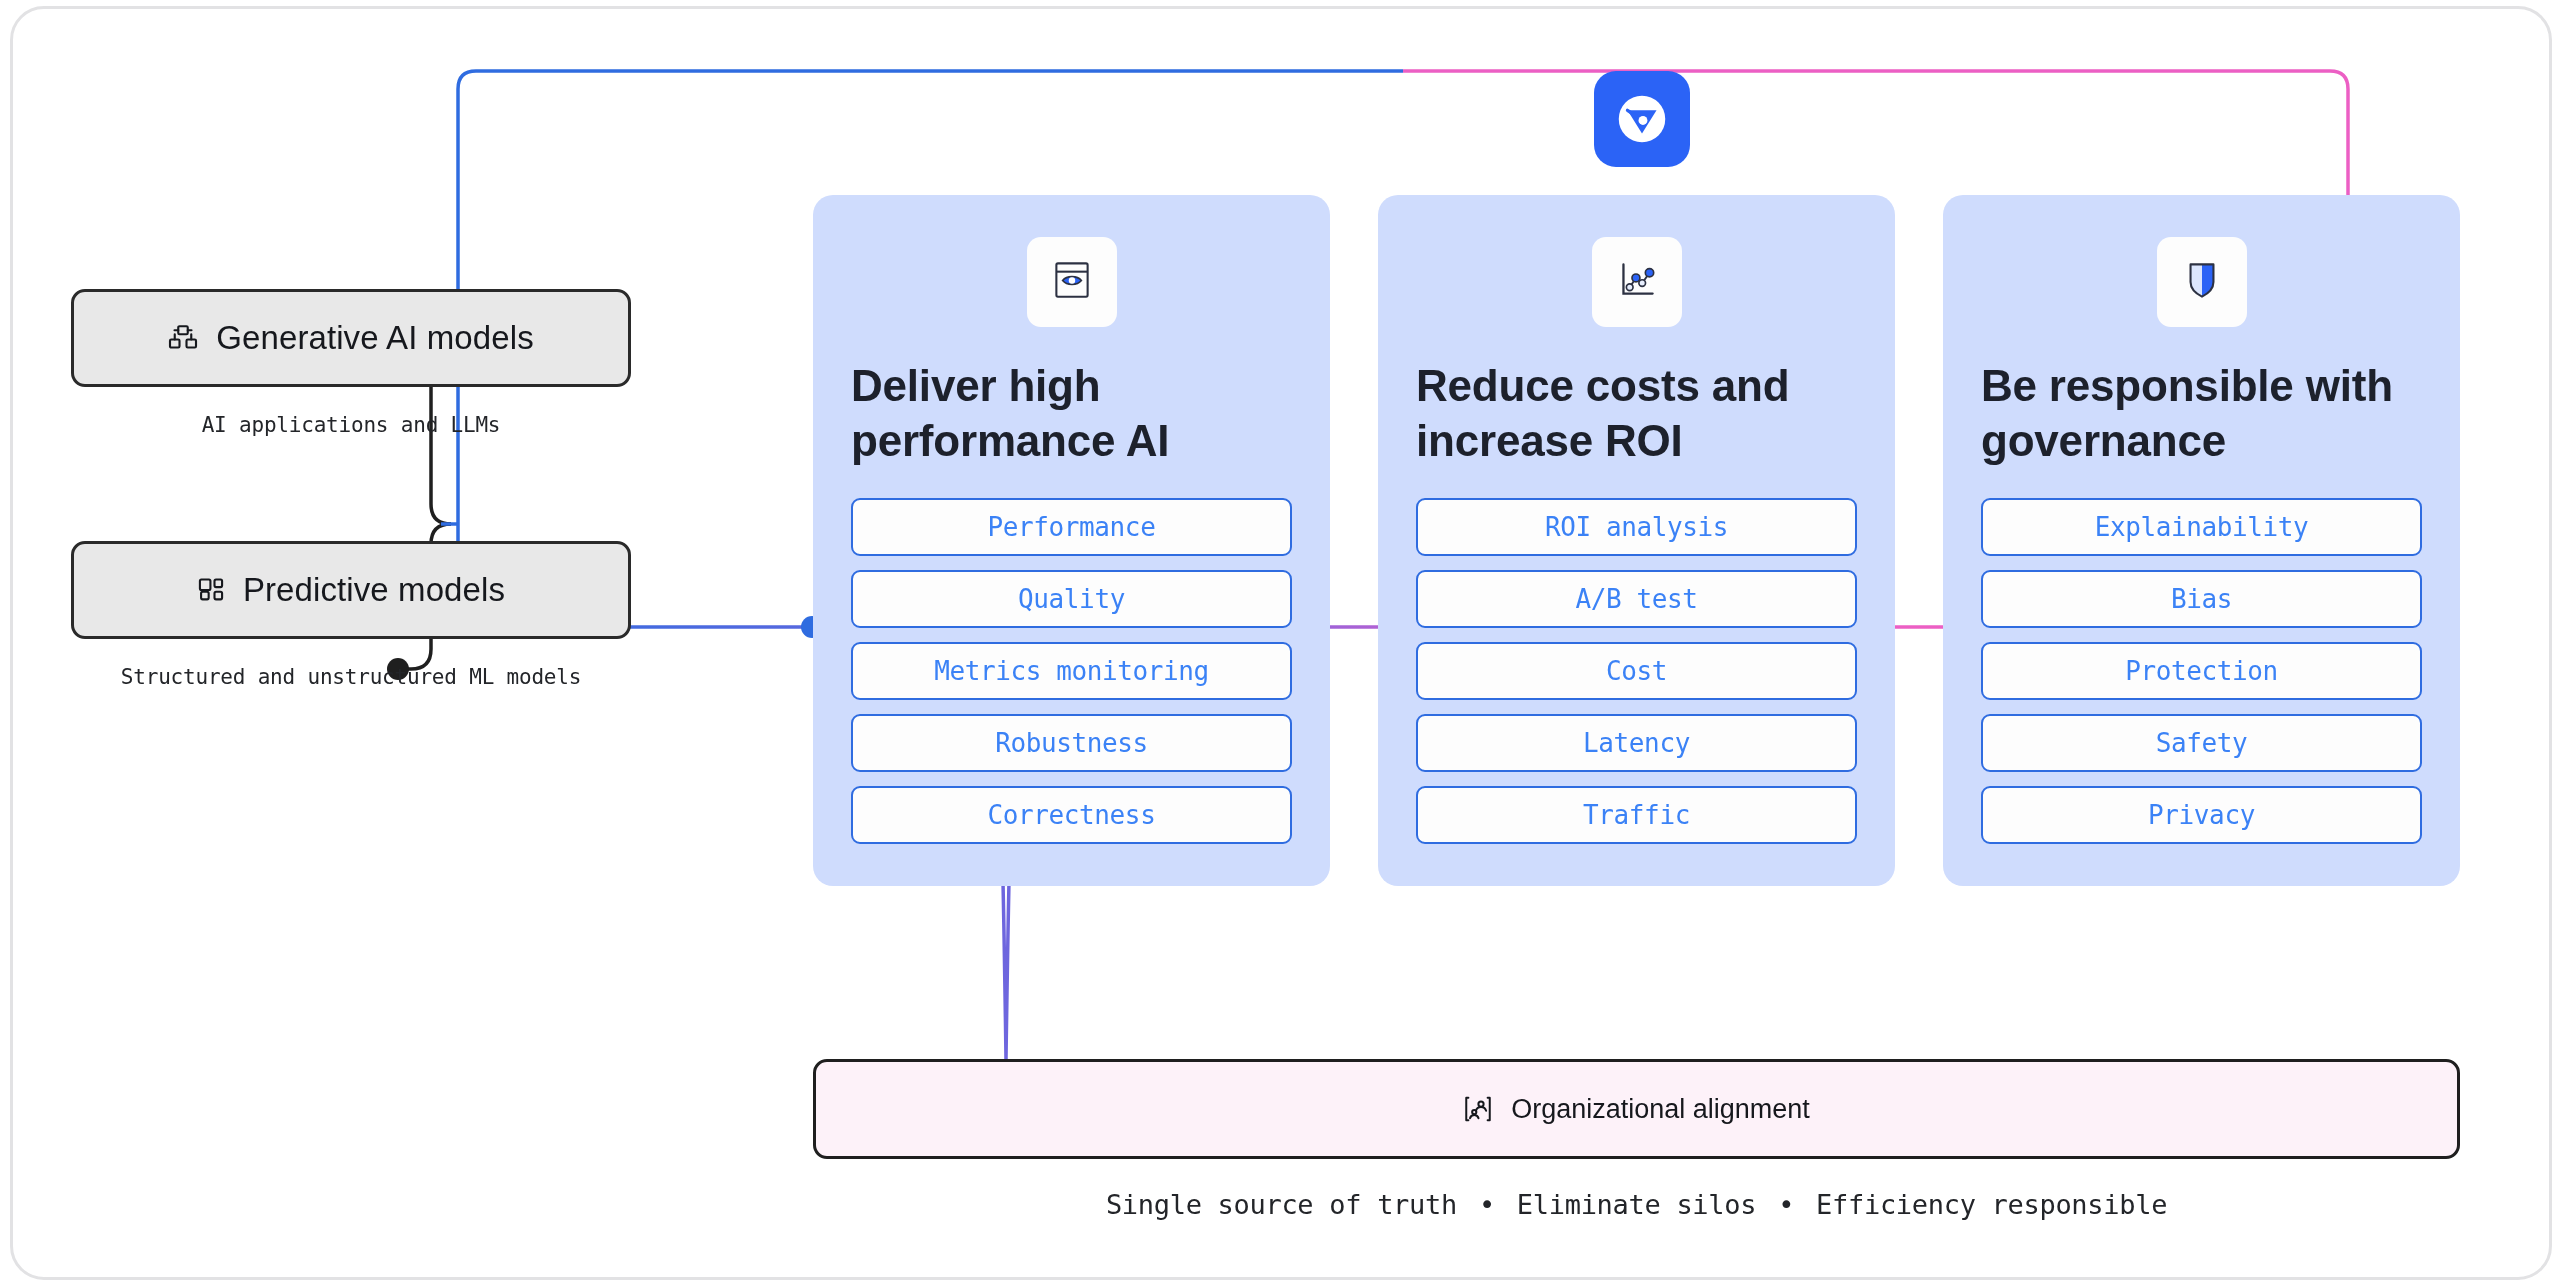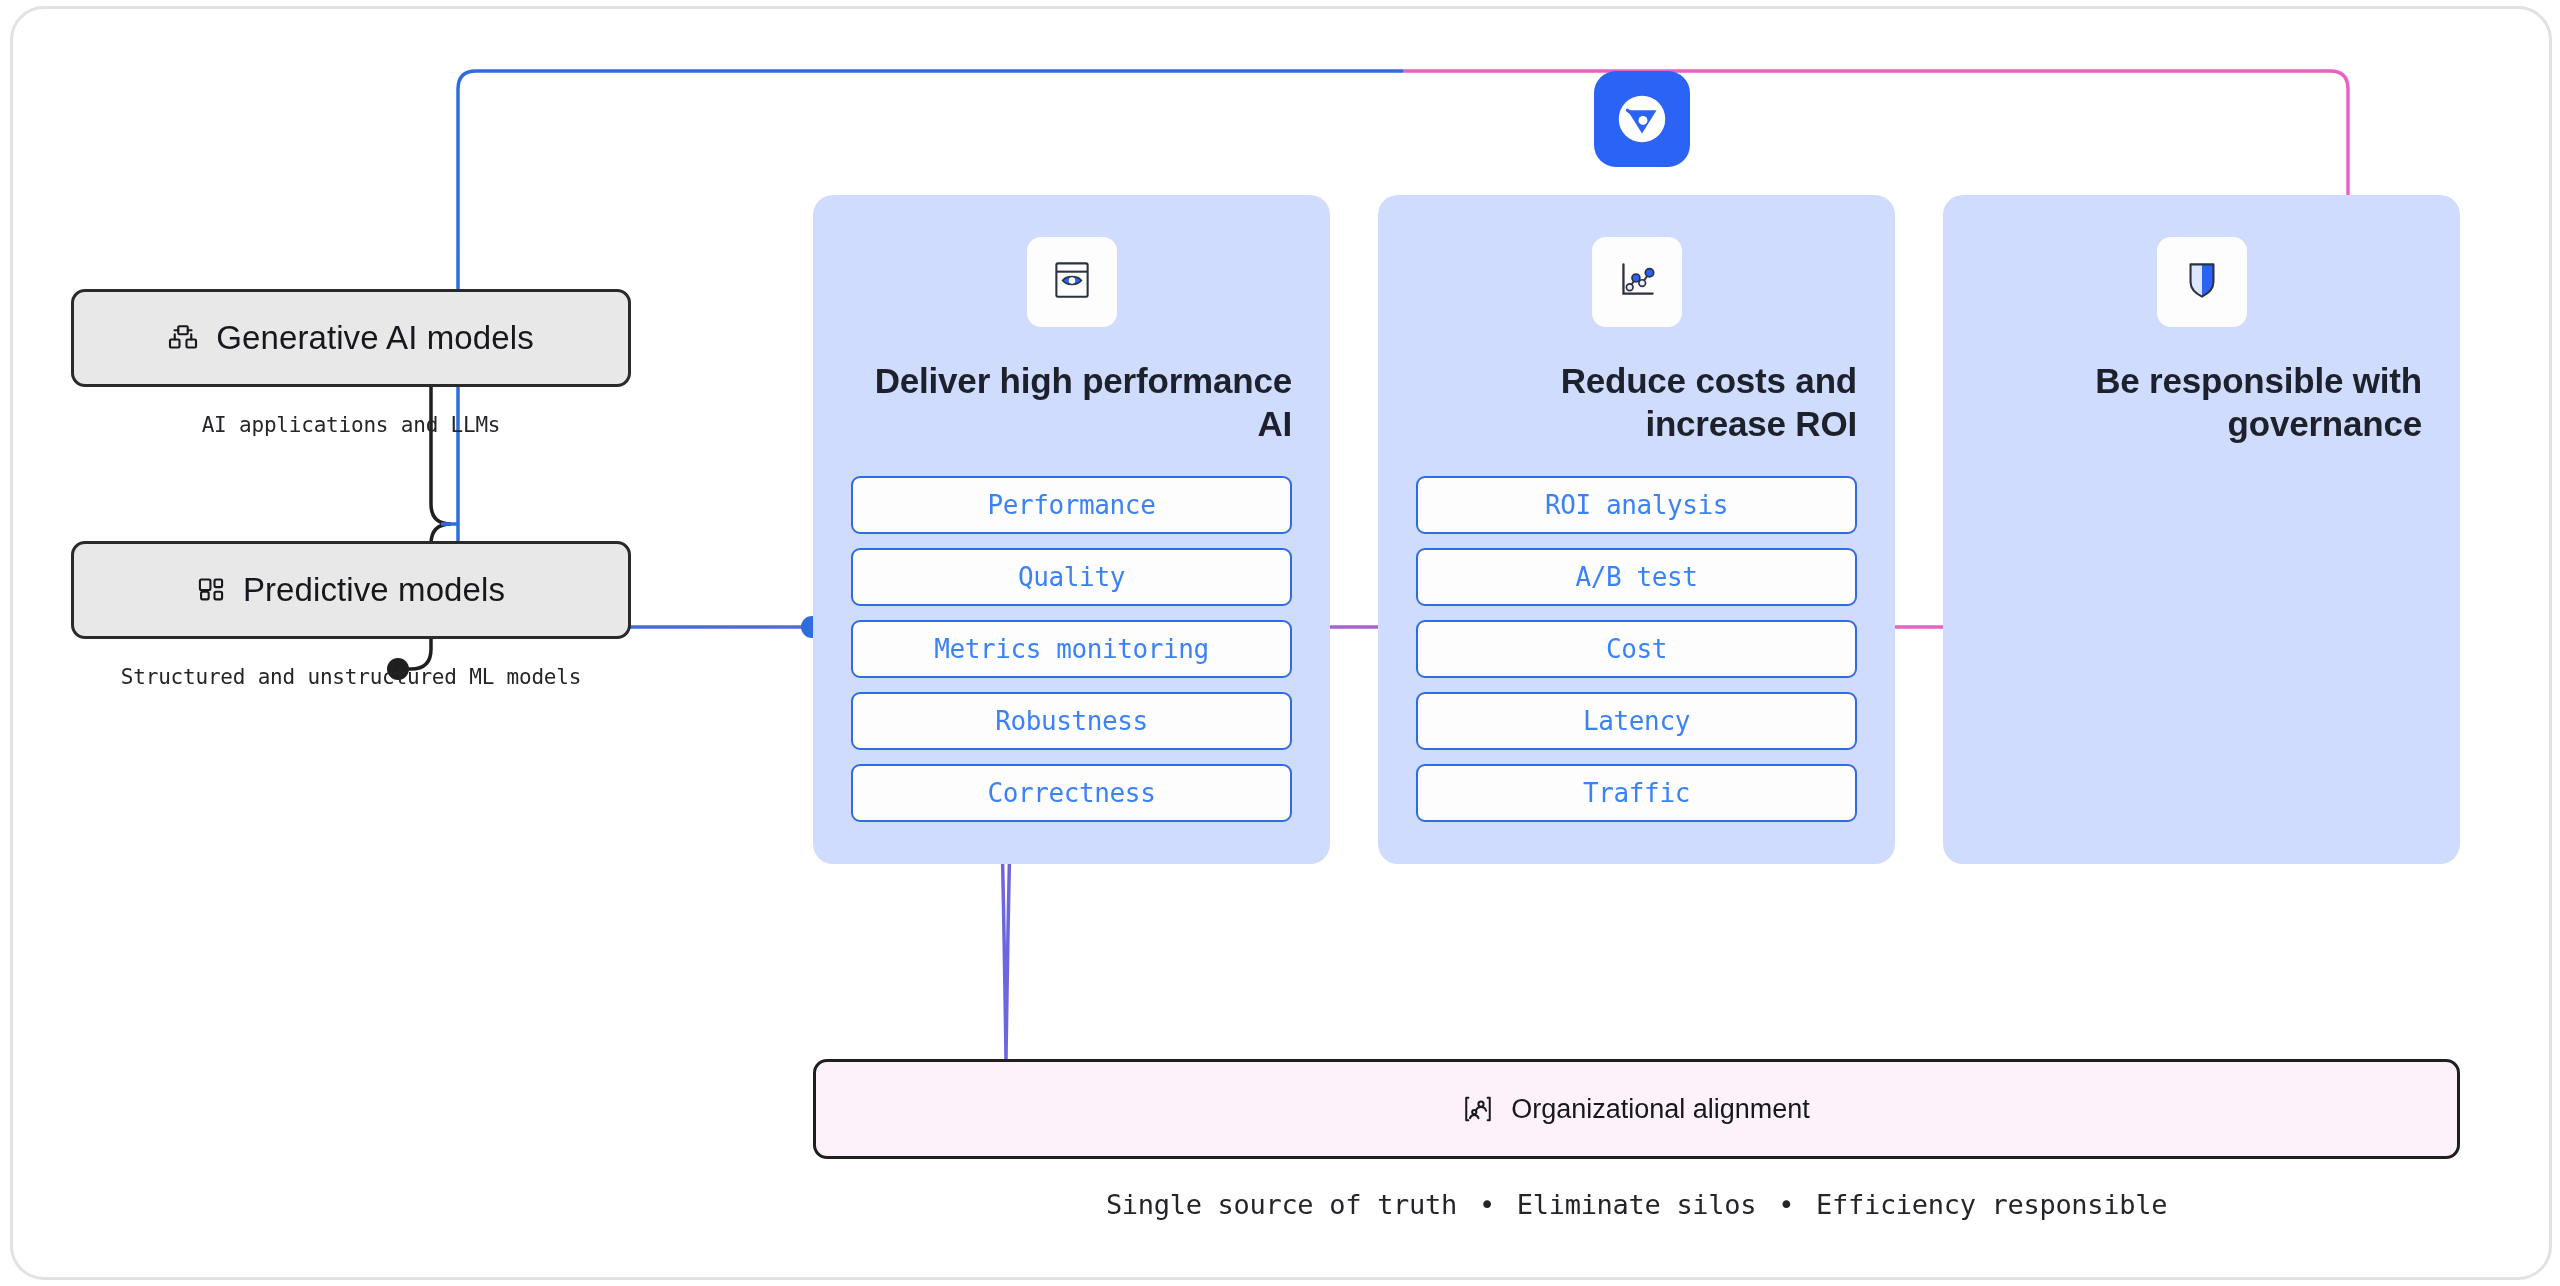--- a/index.html
+++ b/index.html
@@ -112,24 +112,24 @@
     width: 90px;
     height: 90px;
     background: #fdfdfd;
     border-radius: 14px;
     display: flex;
     align-items: center;
     justify-content: center;
   }
   .card-title {
     margin-top: 32px;
-    font-size: 35px;
+    font-size: 44px;
     font-weight: bold;
     line-height: 1.24;
-    text-align: right;
+    text-align: left;
     color: #1d212c;
     letter-spacing: -0.2px;
   }
   .pill-list {
     margin-top: 30px;
     width: 100%;
     display: flex;
     flex-direction: column;
     gap: 14px;
   }
@@ -304,20 +304,27 @@
       <div class="card-icon-tile">
         <span>
           <svg width="50" height="50" viewBox="0 0 48 48" fill="none">
             <path d="M24 9 H35 V26 C35 33, 29 37.5, 24 40 Z" fill="#2b63f6"></path>
             <path d="M24 9 H13 V26 C13 33, 19 37.5, 24 40 Z" fill="#dce6fd"></path>
             <path d="M24 9 H35 V26 C35 33, 29 37.5, 24 40 C19 37.5, 13 33, 13 26 V9 Z" stroke="#2c3142" stroke-width="2" fill="none" stroke-linejoin="round"></path>
           </svg>
         </span>
       </div>
       <div class="card-title">Be responsible with governance</div>
+      <div class="pill-list">
+        <div class="pill">Explainability</div>
+        <div class="pill">Bias</div>
+        <div class="pill">Protection</div>
+        <div class="pill">Safety</div>
+        <div class="pill">Privacy</div>
+      </div>
     </div>
 
   </div>
 
   <div class="org-bar">
     <span class="ico-inline">
       <svg width="30" height="30" viewBox="0 0 24 24" fill="none" stroke="#16181d" stroke-width="1.6" stroke-linecap="round" stroke-linejoin="round">
         <path d="M4.3 3 H2.6 V21 H4.3 M19.7 3 H21.4 V21 H19.7"></path>
         <circle cx="14.4" cy="8" r="2.1"></circle>
         <path d="M10.3 13.4a4.3 4.3 0 0 1 8.2 0"></path>

